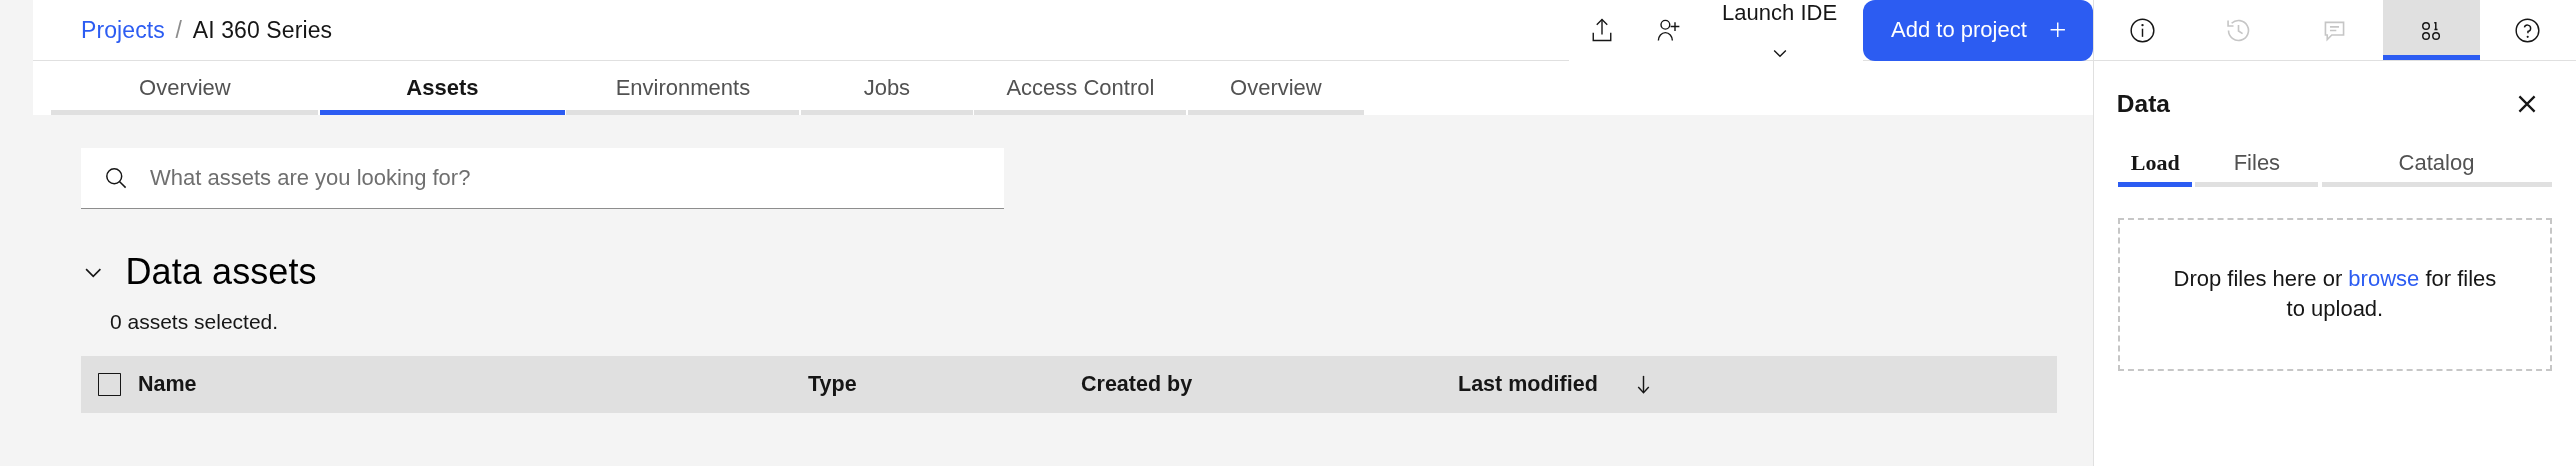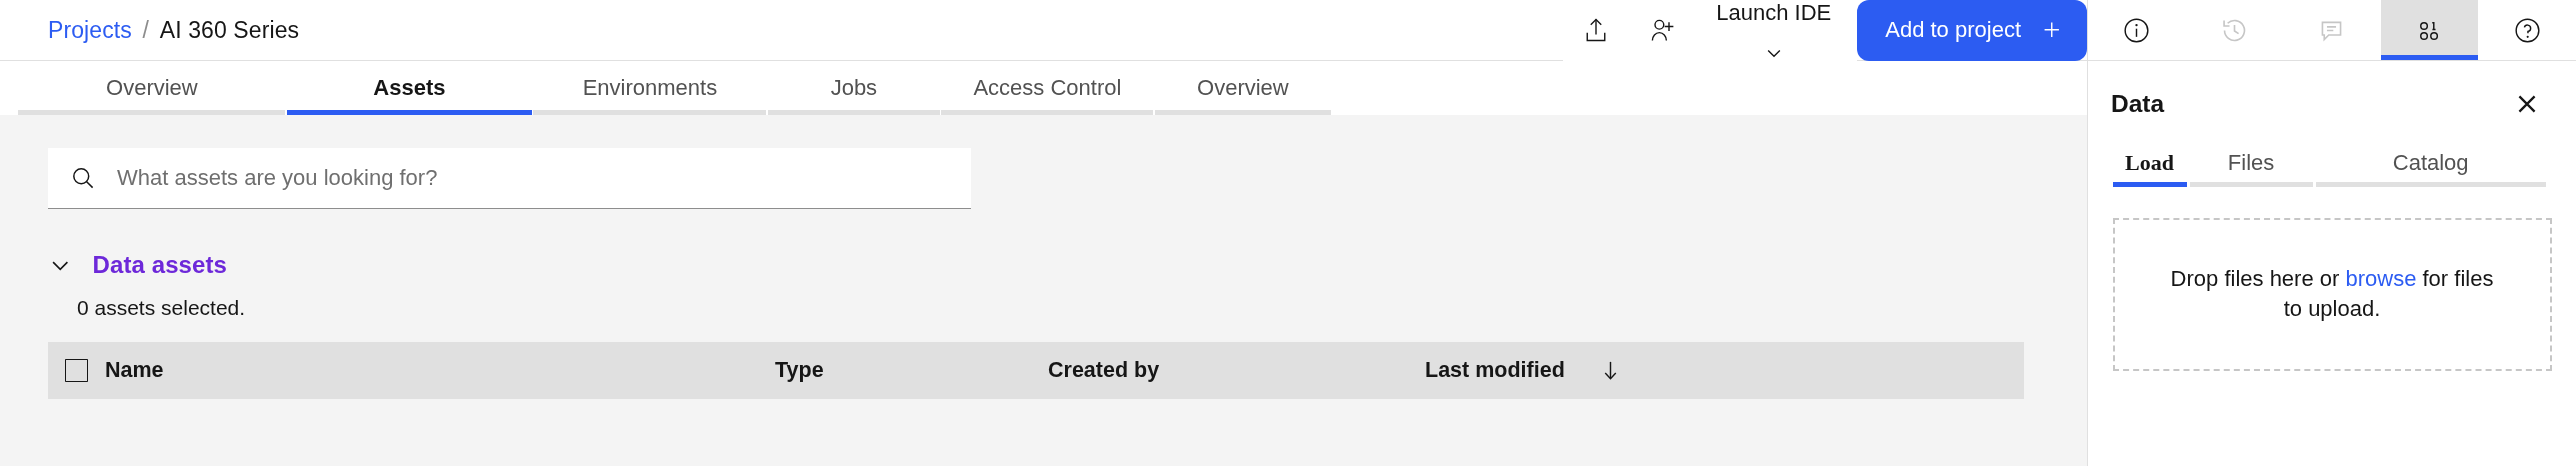--- a/index.html
+++ b/index.html
@@ -3,21 +3,21 @@
 <meta charset="utf-8">
 <style>
   * { box-sizing: border-box; margin: 0; padding: 0; }
   html, body {
     width: 2576px; height: 466px;
     overflow: hidden;
     background: #f4f4f4;
     font-family: "Liberation Sans", sans-serif;
     -webkit-font-smoothing: antialiased;
   }
-  .app { position: relative; width: 2576px; height: 466px; display: flex; }
+  .app { position: relative; width: 2576px; height: 466px; display: flex; padding-left: 33px; }
 
   
   .main {
     position: relative;
     width: 2087px; height: 466px;
     background: #f4f4f4;
     overflow: hidden;
   }
 
   
@@ -137,21 +137,21 @@
   }
   .search-input::placeholder { color: #6f6f6f; opacity: 1; }
 
   
   .section-header {
     display: flex; align-items: center;
     gap: 20px;
     margin: 42px 0 0 48px;
     cursor: pointer;
   }
-  .section-title { font-size: 24px; color: #6d28d9; letter-spacing: 0.1px; font-weight: bold; }
+  .section-title { font-size: 36px; color: #000000; letter-spacing: 0.1px; }
   .selected-count {
     margin: 17px 0 0 77px;
     font-size: 21px;
     color: #161616;
   }
 
   
   .table-header {
     margin: 21.5px 0 0 48px;
     width: 1976px;

